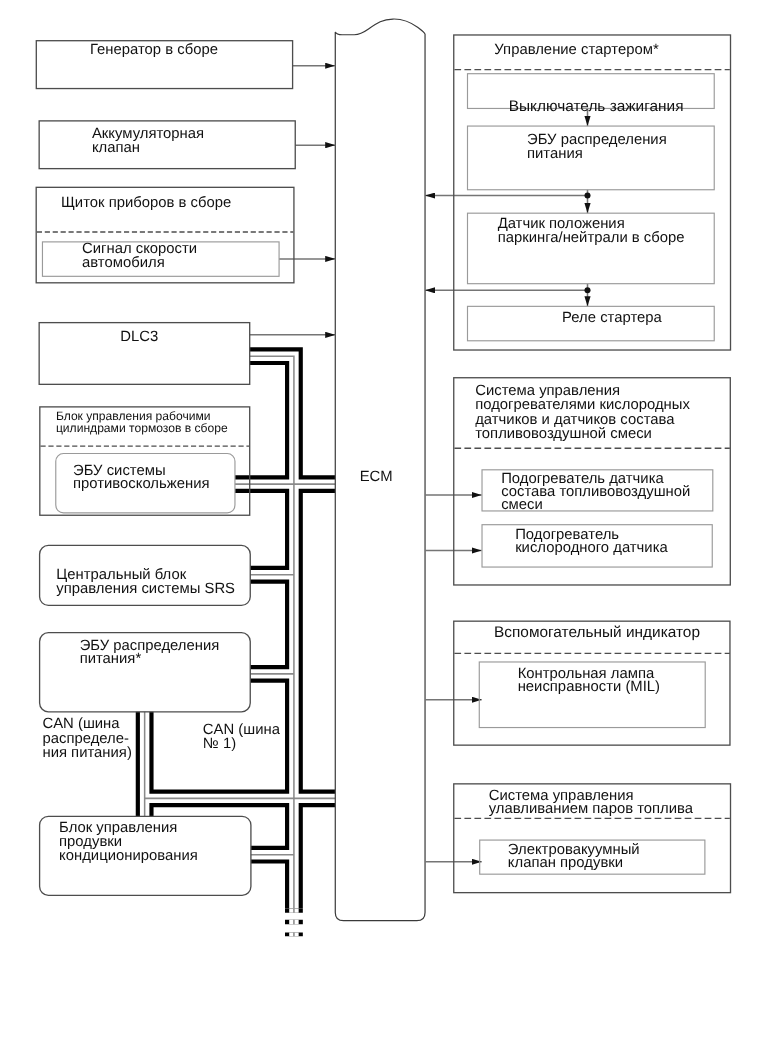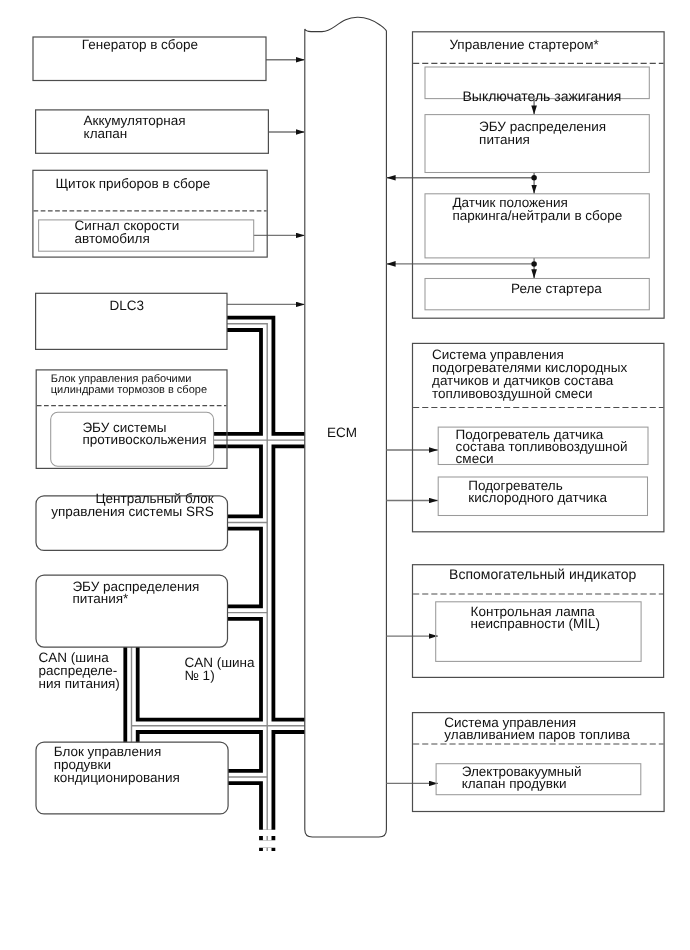--- a/index.html
+++ b/index.html
@@ -80,23 +80,23 @@
     </svg>
 <div class="lbl" style="left:81.80px;top:38.08px;font-size:13.5px;line-height:13.1px;">Генератор в сборе</div>
 <div class="lbl" style="left:83.60px;top:113.68px;font-size:13.5px;line-height:13.1px;">Аккумуляторная
 клапан</div>
 <div class="lbl" style="left:55.40px;top:176.98px;font-size:13.5px;line-height:13.1px;">Щиток приборов в сборе</div>
 <div class="lbl" style="left:74.60px;top:218.58px;font-size:13.5px;line-height:13.1px;">Сигнал скорости
 автомобиля</div>
 <div class="lbl" style="left:109.40px;top:299.18px;font-size:13.5px;line-height:13.1px;">DLC3</div>
 <div class="lbl" style="left:50.80px;top:373.53px;font-size:11px;line-height:11.8px;">Блок управления рабочими
 цилиндрами тормозов в сборе</div>
-<div class="lbl" style="left:66.40px;top:421.93px;font-size:13.5px;line-height:12.4px;margin-left:16px;">ЭБУ системы
+<div class="lbl" style="left:66.40px;top:421.93px;font-size:13.5px;line-height:12.4px;">ЭБУ системы
 противоскольжения</div>
-<div class="lbl" style="left:51.20px;top:493px;font-size:13.5px;line-height:12.8px;text-align:right;">Центральный блок
+<div class="lbl" style="left:51.20px;top:516px;font-size:13.5px;line-height:12.8px;">Центральный блок
 управления системы SRS</div>
 <div class="lbl" style="left:72.40px;top:580.63px;font-size:13.5px;line-height:12.8px;">ЭБУ распределения
 питания*</div>
 <div class="lbl" style="left:53.70px;top:746.28px;font-size:13.5px;line-height:12.9px;">Блок управления
 продувки
 кондиционирования</div>
 <div class="lbl" style="left:38.60px;top:651.78px;font-size:13.5px;line-height:12.9px;">CAN (шина
 распределе-
 ния питания)</div>
 <div class="lbl" style="left:184.40px;top:656.83px;font-size:13.5px;line-height:12.8px;">CAN (шина

